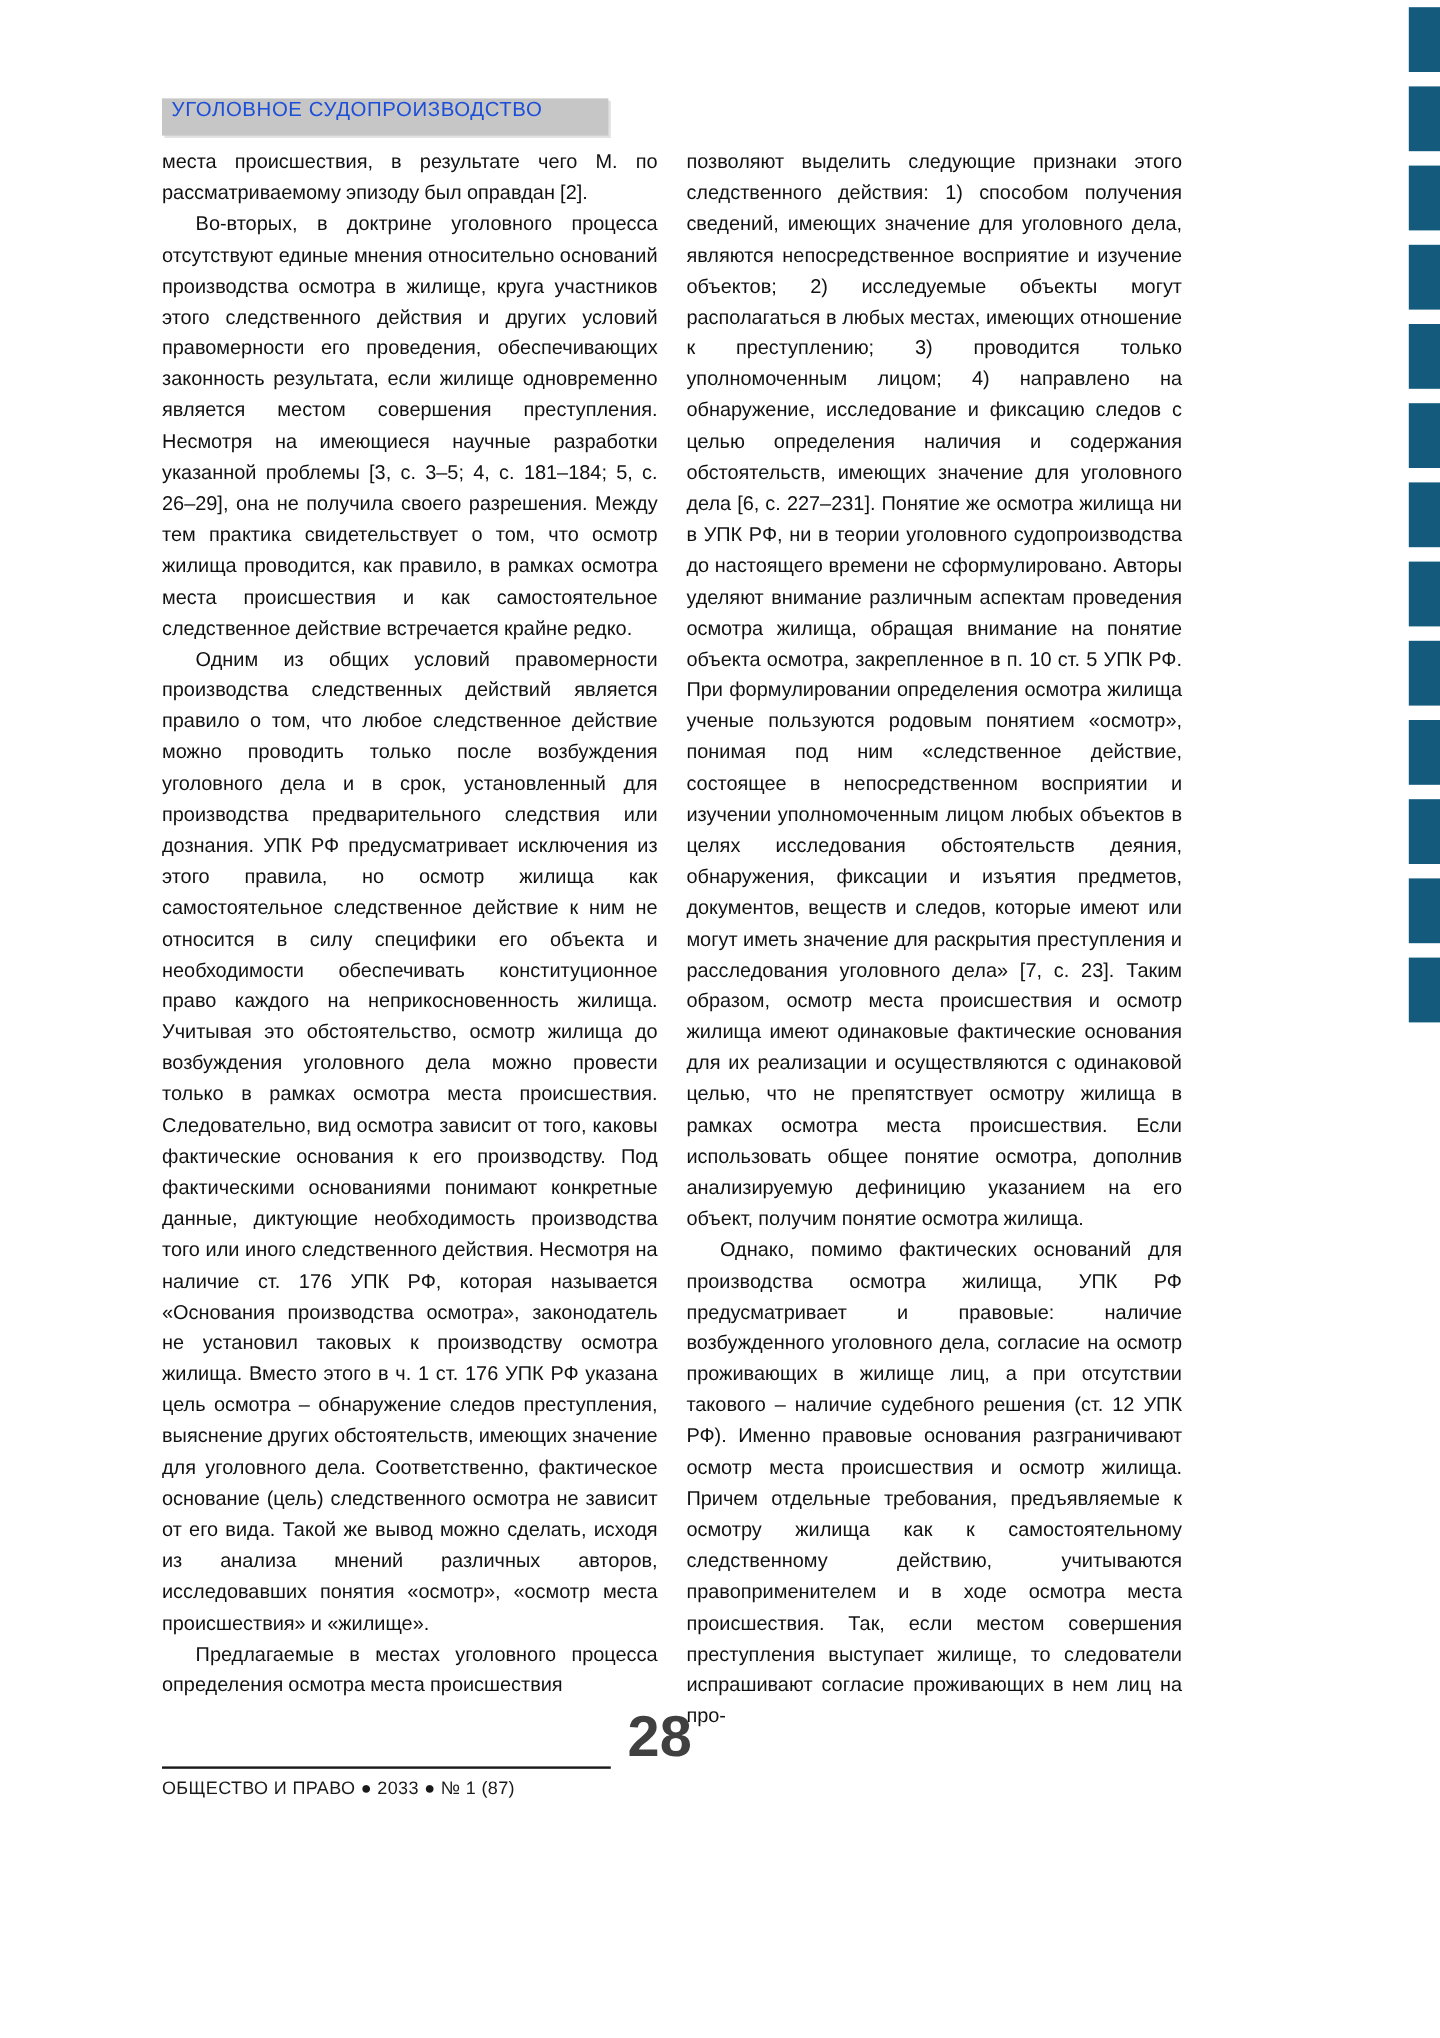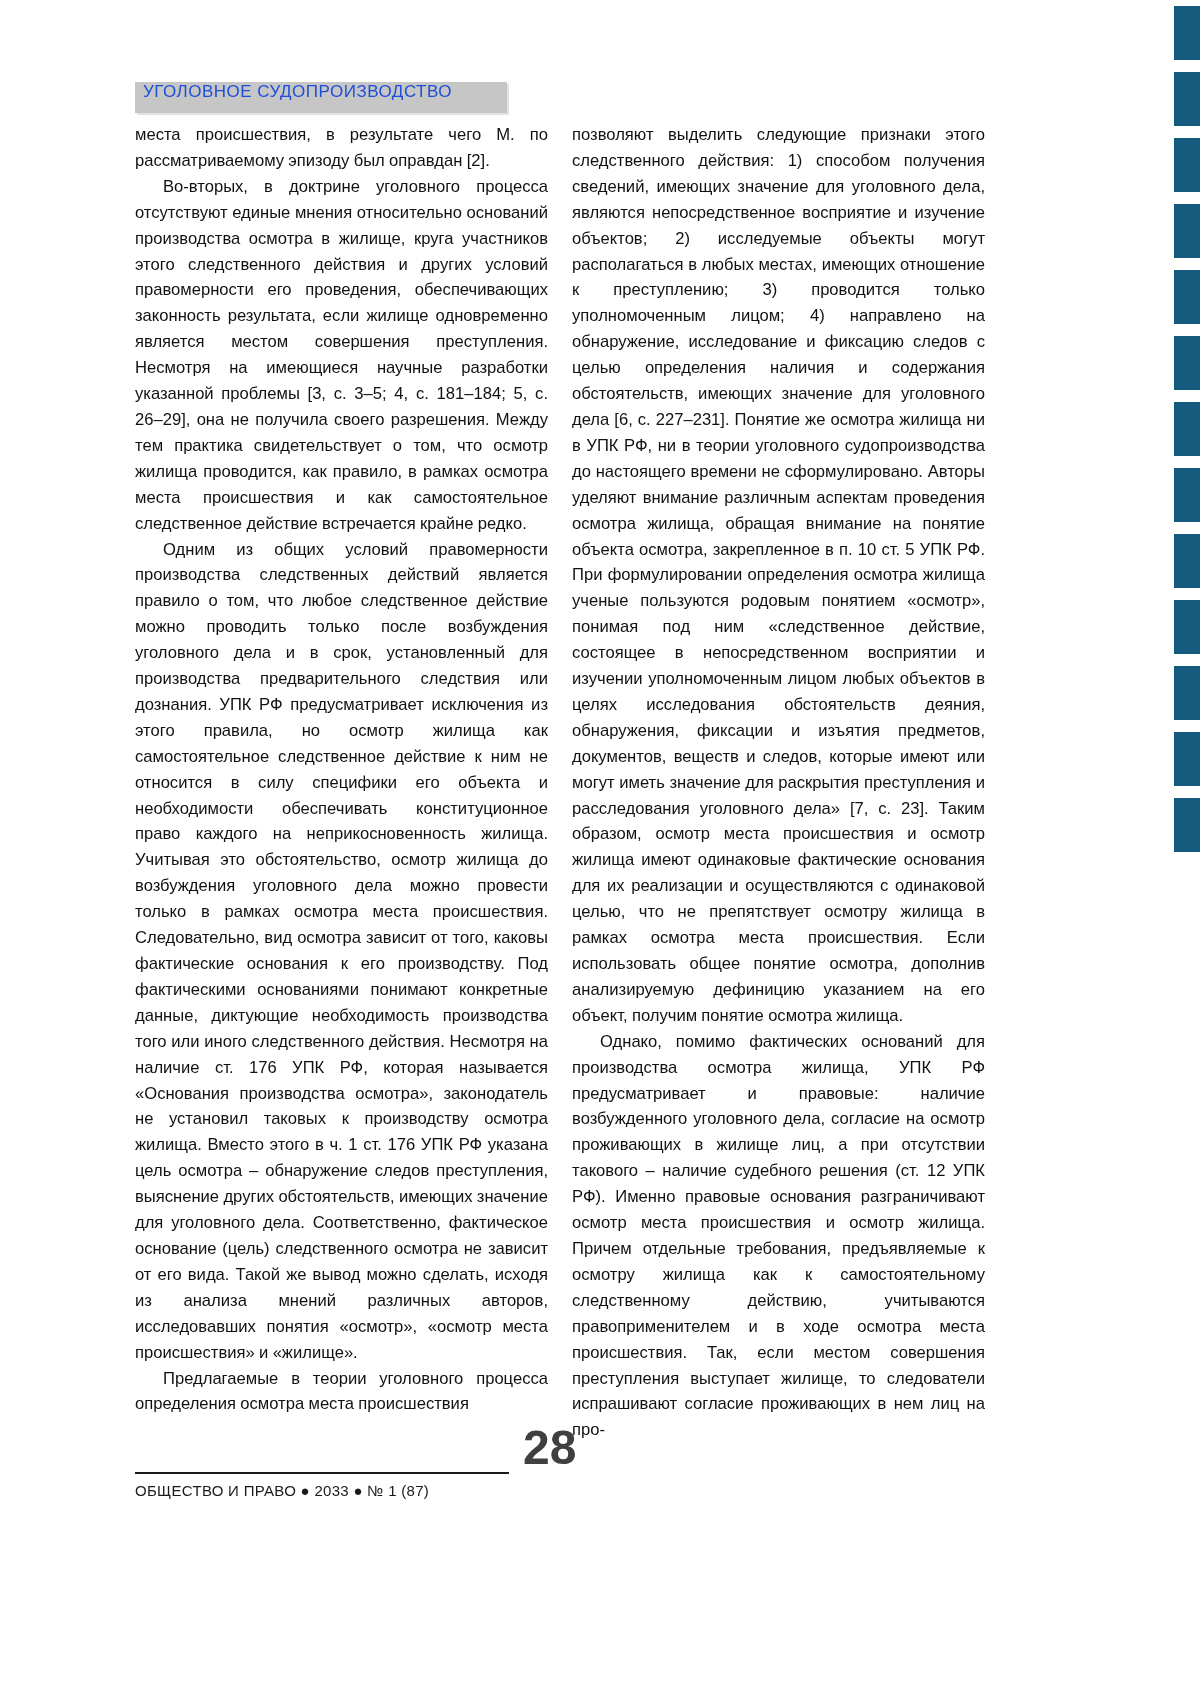--- a/index.html
+++ b/index.html
@@ -106,21 +106,21 @@
 
   <div class="section-header">
     <span>УГОЛОВНОЕ СУДОПРОИЗВОДСТВО</span>
   </div>
 
   <div class="columns">
     <div class="col">
       <p class="cont">места происшествия, в результате чего М. по рассматриваемому эпизоду был оправдан [2].</p>
       <p>Во-вторых, в доктрине уголовного процесса отсутствуют единые мнения относительно оснований производства осмотра в жилище, круга участников этого следственного действия и других условий правомерности его проведения, обеспечивающих законность результата, если жилище одновременно является местом совершения преступления. Несмотря на имеющиеся научные разработки указанной проблемы [3, с. 3–5; 4, с. 181–184; 5, с. 26–29], она не получила своего разрешения. Между тем практика свидетельствует о том, что осмотр жилища проводится, как правило, в рамках осмотра места происшествия и как самостоятельное следственное действие встречается крайне редко.</p>
       <p>Одним из общих условий правомерности производства следственных действий является правило о том, что любое следственное действие можно проводить только после возбуждения уголовного дела и в срок, установленный для производства предварительного следствия или дознания. УПК РФ предусматривает исключения из этого правила, но осмотр жилища как самостоятельное следственное действие к ним не относится в силу специфики его объекта и необходимости обеспечивать конституционное право каждого на неприкосновенность жилища. Учитывая это обстоятельство, осмотр жилища до возбуждения уголовного дела можно провести только в рамках осмотра места происшествия. Следовательно, вид осмотра зависит от того, каковы фактические основания к его производству. Под фактическими основаниями понимают конкретные данные, диктующие необходимость производства того или иного следственного действия. Несмотря на наличие ст. 176 УПК РФ, которая называется «Основания производства осмотра», законодатель не установил таковых к производству осмотра жилища. Вместо этого в ч. 1 ст. 176 УПК РФ указана цель осмотра – обнаружение следов преступления, выяснение других обстоятельств, имеющих значение для уголовного дела. Соответственно, фактическое основание (цель) следственного осмотра не зависит от его вида. Такой же вывод можно сделать, исходя из анализа мнений различных авторов, исследовавших понятия «осмотр», «осмотр места происшествия» и «жилище».</p>
-      <p>Предлагаемые в теории уголовного процесса определения осмотра места происшествия</p>
+      <p>Предлагаемые в местах уголовного процесса определения осмотра места происшествия</p>
     </div>
     <div class="col">
       <p class="cont">позволяют выделить следующие признаки этого следственного действия: 1) способом получения сведений, имеющих значение для уголовного дела, являются непосредственное восприятие и изучение объектов; 2) исследуемые объекты могут располагаться в любых местах, имеющих отношение к преступлению; 3) проводится только уполномоченным лицом; 4) направлено на обнаружение, исследование и фиксацию следов с целью определения наличия и содержания обстоятельств, имеющих значение для уголовного дела [6, с. 227–231]. Понятие же осмотра жилища ни в УПК РФ, ни в теории уголовного судопроизводства до настоящего времени не сформулировано. Авторы уделяют внимание различным аспектам проведения осмотра жилища, обращая внимание на понятие объекта осмотра, закрепленное в п. 10 ст. 5 УПК РФ. При формулировании определения осмотра жилища ученые пользуются родовым понятием «осмотр», понимая под ним «следственное действие, состоящее в непосредственном восприятии и изучении уполномоченным лицом любых объектов в целях исследования обстоятельств деяния, обнаружения, фиксации и изъятия предметов, документов, веществ и следов, которые имеют или могут иметь значение для раскрытия преступления и расследования уголовного дела» [7, с. 23]. Таким образом, осмотр места происшествия и осмотр жилища имеют одинаковые фактические основания для их реализации и осуществляются с одинаковой целью, что не препятствует осмотру жилища в рамках осмотра места происшествия. Если использовать общее понятие осмотра, дополнив анализируемую дефиницию указанием на его объект, получим понятие осмотра жилища.</p>
       <p>Однако, помимо фактических оснований для производства осмотра жилища, УПК РФ предусматривает и правовые: наличие возбужденного уголовного дела, согласие на осмотр проживающих в жилище лиц, а при отсутствии такового – наличие судебного решения (ст. 12 УПК РФ). Именно правовые основания разграничивают осмотр места происшествия и осмотр жилища. Причем отдельные требования, предъявляемые к осмотру жилища как к самостоятельному следственному действию, учитываются правоприменителем и в ходе осмотра места происшествия. Так, если местом совершения преступления выступает жилище, то следователи испрашивают согласие проживающих в нем лиц на про-</p>
     </div>
   </div>
 
   <div class="footer-line"></div>
 
   <div class="page-number">28</div>

